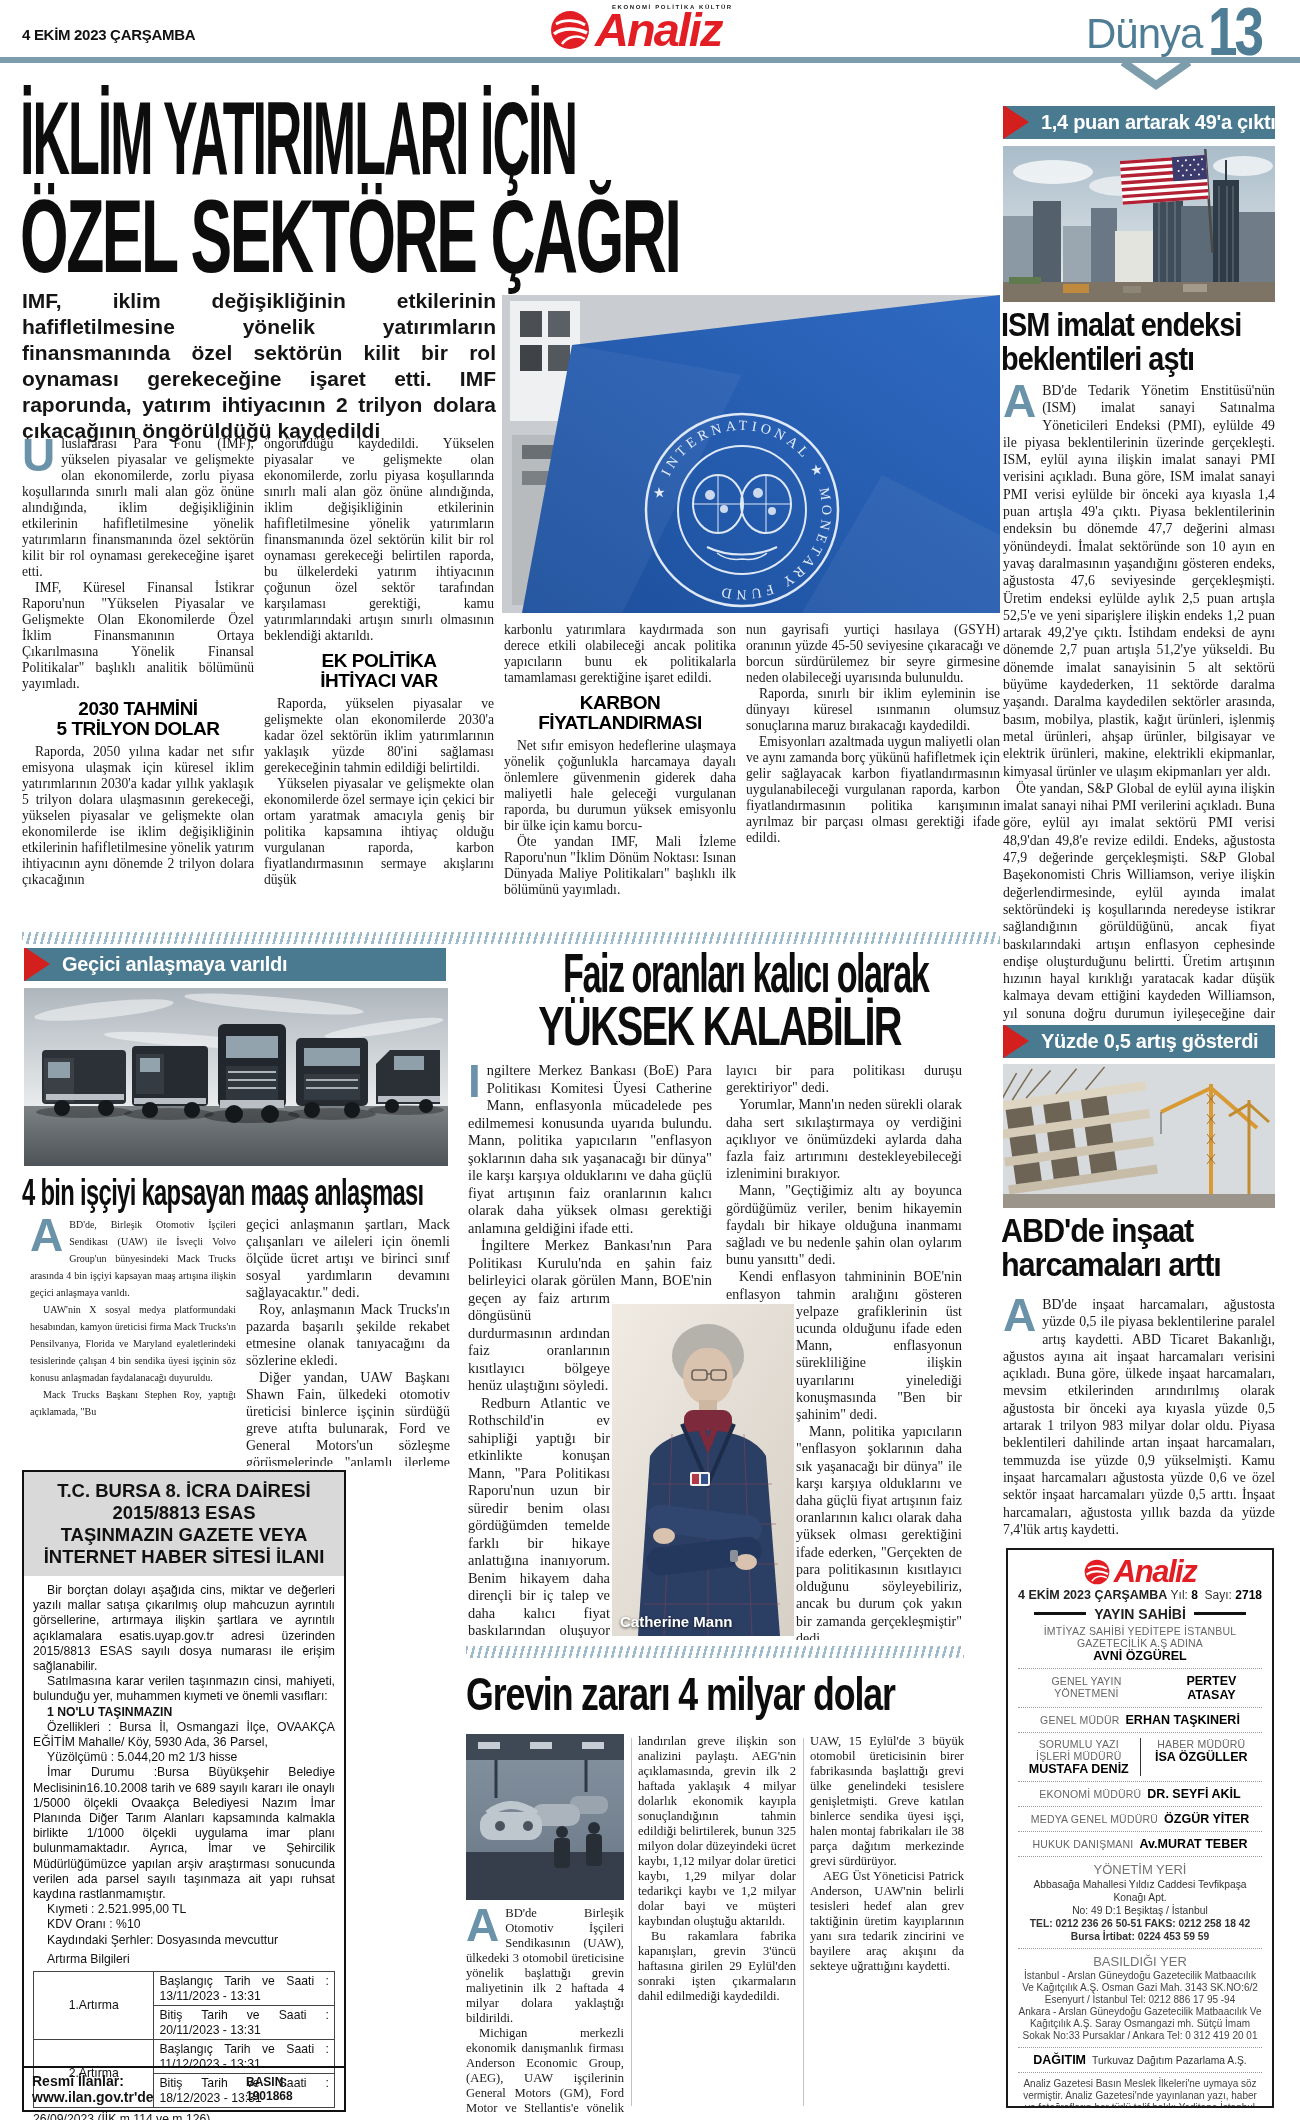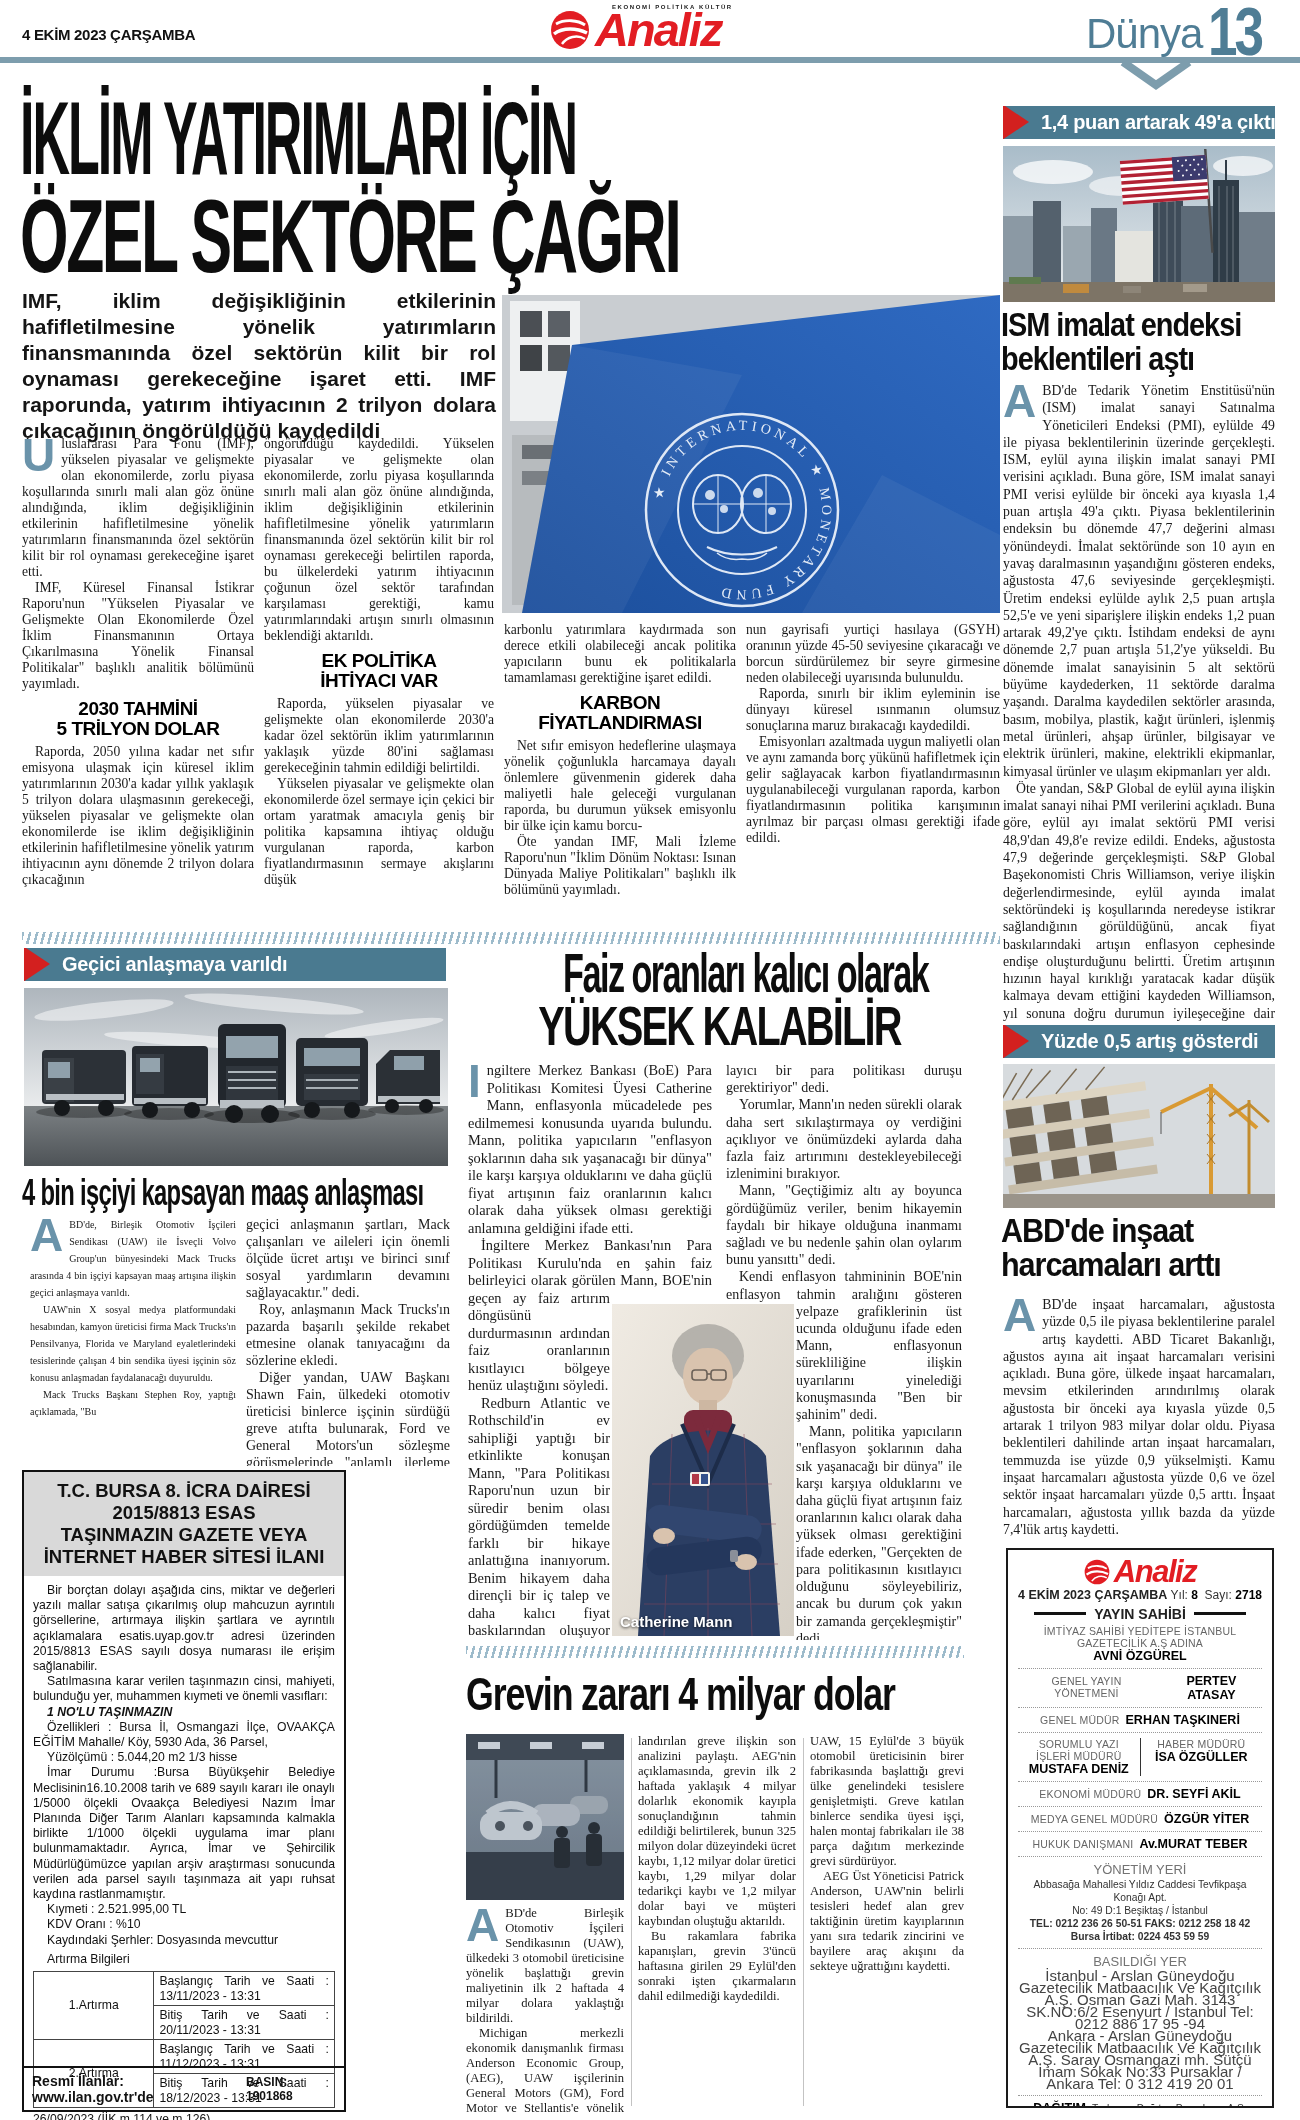--- a/index.html
+++ b/index.html
@@ -101,21 +101,21 @@
   .kunye .sect{display:flex;align-items:center;justify-content:center;gap:8px;font-weight:800;font-size:14px;margin:3px 0;}
   .kunye .sect .dash{width:52px;height:3px;background:#111;}
   .kunye .lab{font-size:10.5px;color:#666;letter-spacing:0.2px;}
   .kunye .nm{font-size:12.5px;font-weight:800;color:#000;}
   .kunye .dots{border-top:1.5px dotted #999;margin:5px 0;}
   .kunye .pair{display:flex;justify-content:center;gap:6px;align-items:baseline;}
   .kunye .dual{display:flex;}
   .kunye .dual > div{flex:1;padding:0 4px;}
   .kunye .dual .cell-l{border-right:1.5px solid #333;}
   .kunye .small{font-size:10.3px;line-height:13px;color:#333;}
-  .kunye .tiny{font-size:15px;line-height:12px;color:#444;}
+  .kunye .tiny{font-size:10px;line-height:12px;color:#444;}
   .kunye .bt{font-weight:400;font-size:13px;color:#737373;margin:1px 0;}
 </style>
 </head>
 <body>
 
 <div class="page">
 
   <div class="h-date">4 EKİM 2023 ÇARŞAMBA</div>
   <div class="h-logo">
     <div class="tagline">EKONOMİ POLİTİKA KÜLTÜR</div>
@@ -567,21 +567,21 @@
   <div class="legal">
     <div class="legal-head">
       <div>T.C. BURSA 8. İCRA DAİRESİ</div>
       <div>2015/8813 ESAS</div>
       <div>TAŞINMAZIN GAZETE VEYA</div>
       <div>İNTERNET HABER SİTESİ İLANI</div>
     </div>
     <div class="legal-body">
       <p>Bir borçtan dolayı aşağıda cins, miktar ve değerleri yazılı mallar satışa çıkarılmış olup mahcuzun ayrıntılı görsellerine, artırmaya ilişkin şartlara ve ayrıntılı açıklamalara esatis.uyap.gov.tr adresi üzerinden 2015/8813 ESAS sayılı dosya numarası ile erişim sağlanabilir.</p>
       <p>Satılmasına karar verilen taşınmazın cinsi, mahiyeti, bulunduğu yer, muhammen kıymeti ve önemli vasıfları:</p>
-      <p style="font-weight:bold;font-style:italic;">1 NO'LU TAŞINMAZIN</p>
+      <p style="font-weight:bold;">1 NO'LU TAŞINMAZIN</p>
       <p>Özellikleri : Bursa İl, Osmangazi İlçe, OVAAKÇA EĞİTİM Mahalle/ Köy, 5930 Ada, 36 Parsel,</p>
       <p>Yüzölçümü : 5.044,20 m2 1/3 hisse</p>
       <p>İmar Durumu :Bursa Büyükşehir Belediye Meclisinin16.10.2008 tarih ve 689 sayılı kararı ile onaylı 1/5000 ölçekli Ovaakça Belediyesi Nazım İmar Planında Diğer Tarım Alanları kapsamında kalmakla birlikte 1/1000 ölçekli uygulama imar planı bulunmamaktadır. Ayrıca, İmar ve Şehircilik Müdürlüğümüzce yapılan arşiv araştırması sonucunda verilen ada parsel sayılı taşınmaza ait yapı ruhsat kaydına rastlanmamıştır.</p>
       <p>Kıymeti : 2.521.995,00 TL</p>
       <p>KDV Oranı : %10</p>
       <p>Kaydındaki Şerhler: Dosyasında mevcuttur</p>
       <p style="margin-top:4px;">Artırma Bilgileri</p>
       <table class="auction">
         <tbody>
           <tr>

